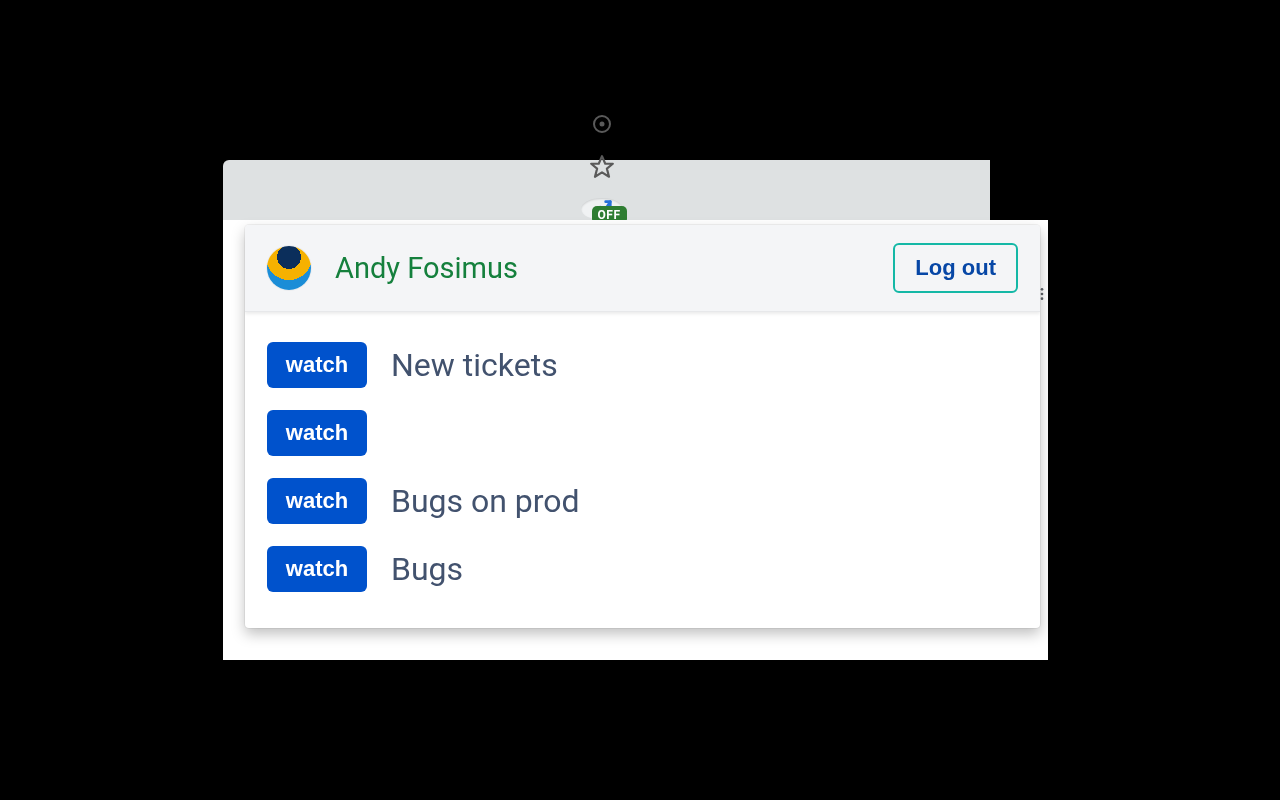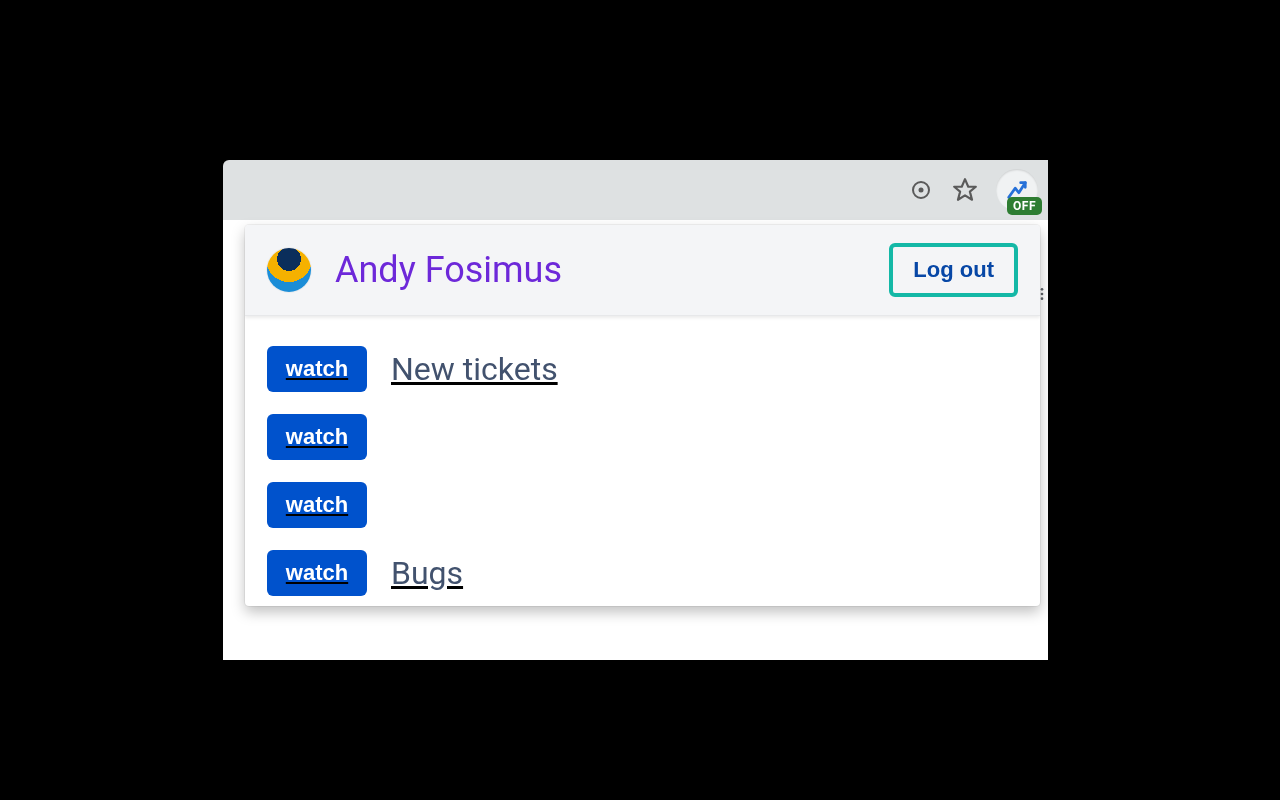--- a/index.html
+++ b/index.html
@@ -10,29 +10,30 @@
       font-family: -apple-system, BlinkMacSystemFont, "Segoe UI", Roboto, sans-serif;
       overflow: hidden;
       position: relative;
     }
 
     
     .browser-chrome {
       position: absolute;
       top: 160px;
       left: 223px;
-      width: 825px;
+      width: 767px;
       height: 60px;
       background: #dee1e2;
       border-top-left-radius: 6px;
       display: flex;
       align-items: center;
       justify-content: flex-end;
       padding-right: 10px;
       gap: 18px;
+      flex-direction: column;
     }
     .toolbar-icon {
       width: 26px;
       height: 26px;
       display: flex;
       align-items: center;
       justify-content: center;
       color: #5a5a5a;
     }
     .ext-icon-wrap {
@@ -100,38 +101,37 @@
     }
     .avatar {
       width: 44px;
       height: 44px;
       border-radius: 50%;
       margin-right: 24px;
       background: radial-gradient(circle at 50% 25%, #0b2e5b 0 30%, #f5b100 30% 58%, #1b8dd7 58% 100%);
       box-shadow: 0 0 0 1px rgba(0,0,0,0.04);
     }
     .user-name {
-      font-size: 36px;
-      color: #6d28d9;
+      font-size: 29px;
+      color: #15803d;
       flex: 1;
     }
     .logout-btn {
-      border: 4px solid #14b8a6;
+      border: 2px solid #14b8a6;
       color: #0747a6;
       background: transparent;
       font-size: 22px;
       font-weight: 700;
       padding: 10px 20px;
       border-radius: 6px;
       cursor: pointer;
     }
 
     .popup-body {
-      padding: 30px 22px 10px 22px;
-      text-decoration: underline;
+      padding: 30px 22px 36px 22px;
     }
     .filter-row {
       display: flex;
       align-items: center;
       gap: 24px;
       margin-bottom: 22px;
     }
     .filter-row:last-child { margin-bottom: 0; }
     .watch-btn {
       background: #0052cc;
@@ -193,19 +193,20 @@
   <div class="popup-body">
     <div class="filter-row">
       <button class="watch-btn">watch</button>
       <span class="filter-label">New tickets</span>
     </div>
     <div class="filter-row">
       <button class="watch-btn">watch</button>
     </div>
     <div class="filter-row">
       <button class="watch-btn">watch</button>
+      <span class="filter-label">Bugs on prod</span>
     </div>
     <div class="filter-row">
       <button class="watch-btn">watch</button>
       <span class="filter-label">Bugs</span>
     </div>
   </div>
 </div>
 
 </body></html>

